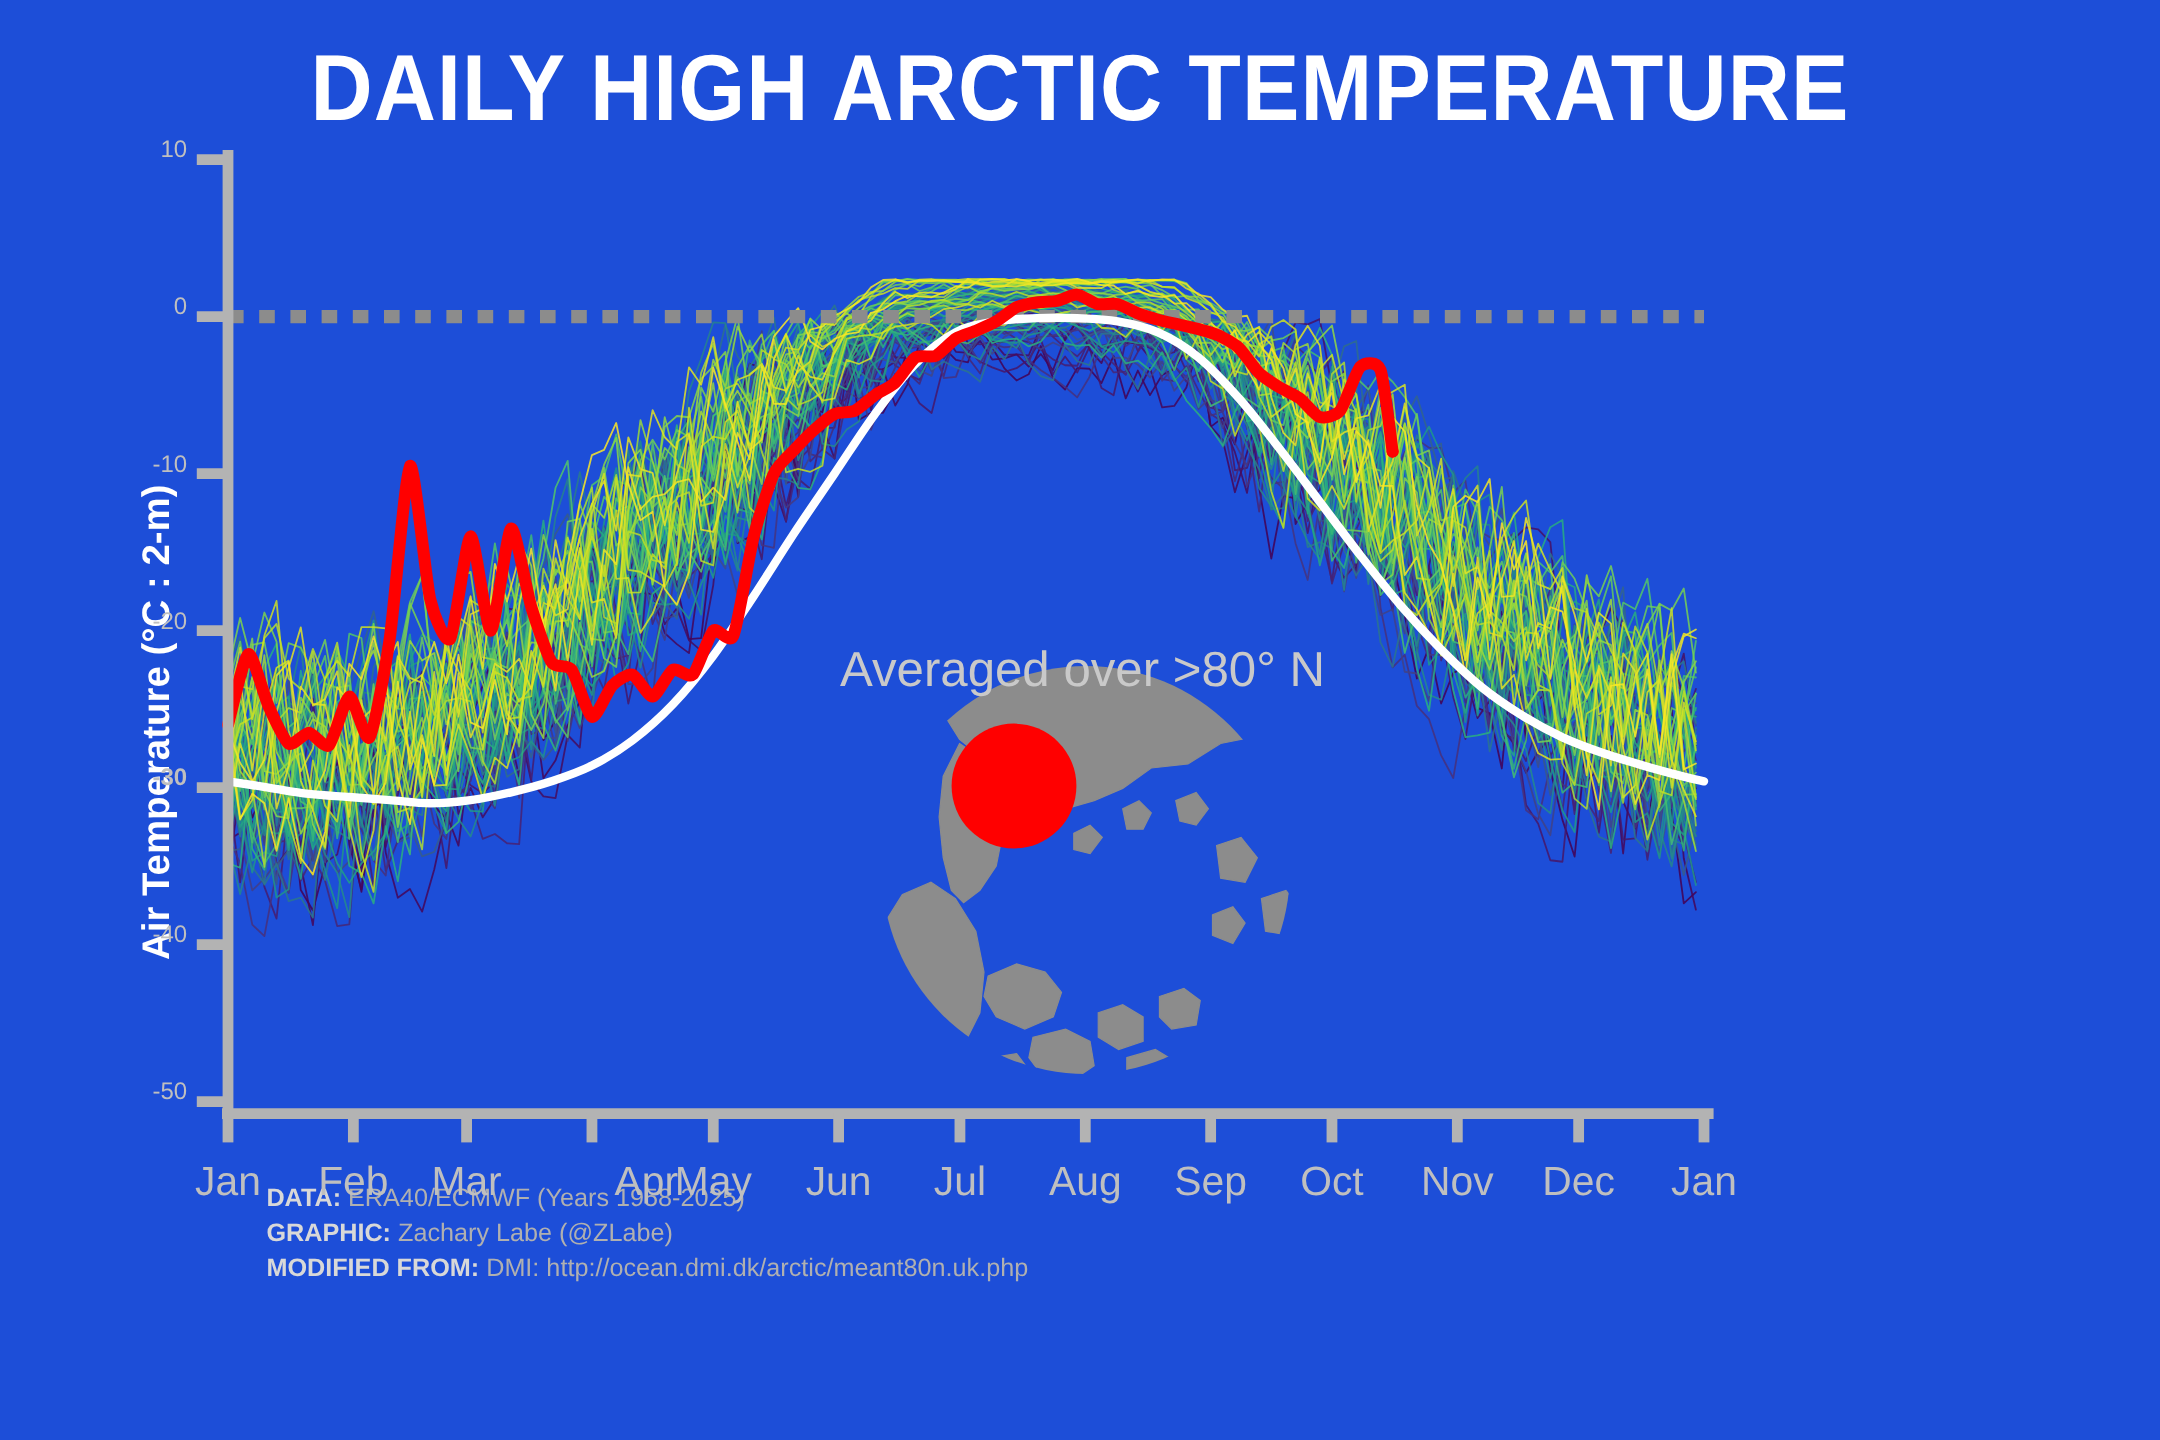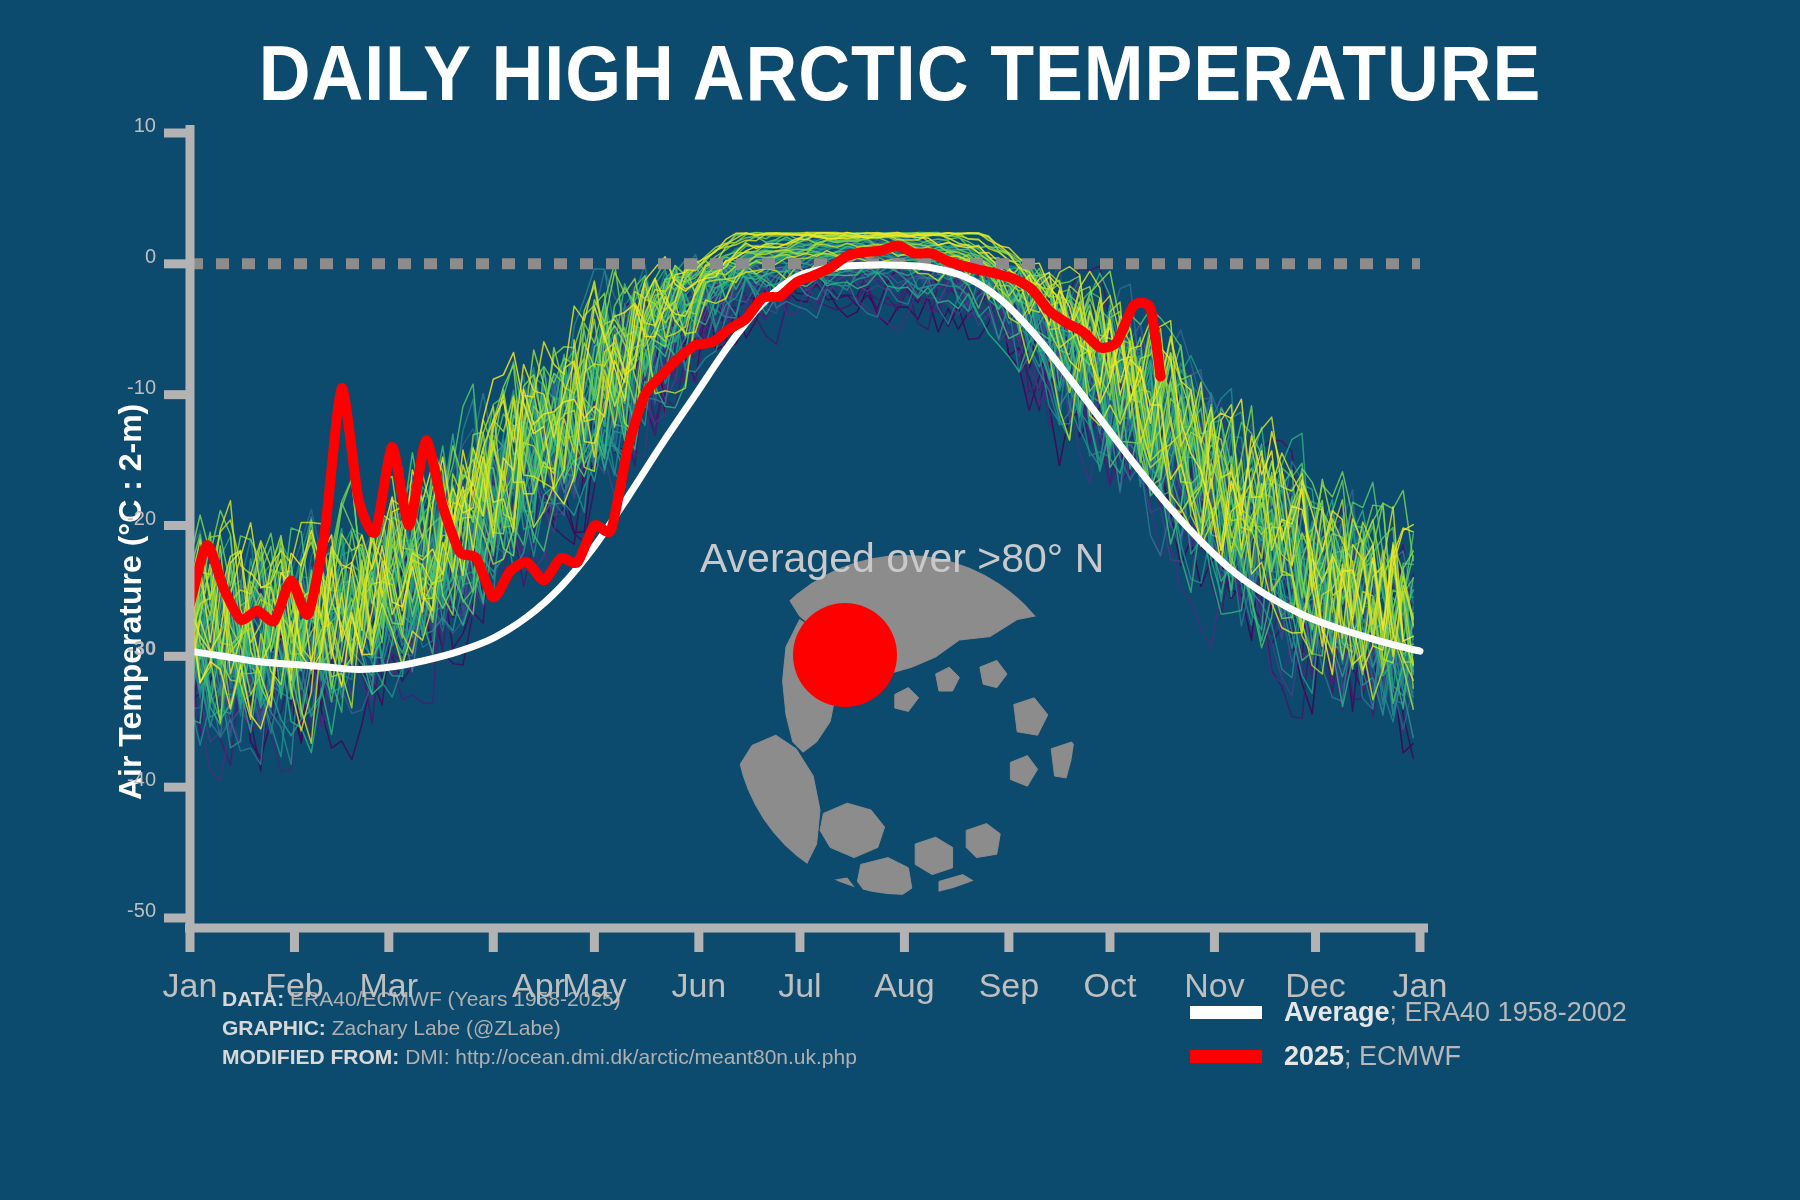--- a/index.html
+++ b/index.html
@@ -1,18 +1,18 @@
 <!DOCTYPE html>
 <html><head>
 <meta charset="utf-8">
 <style>
   html,body{margin:0;padding:0;background:#000;}
   body{width:1800px;height:1200px;overflow:hidden;
        font-family:"Liberation Sans",sans-serif;}
-  #root{position:relative;width:1800px;height:1200px;background:#0c4a6e;}
+  #root{position:relative;width:1800px;height:1200px;background:#1d4ed8;}
 
   #title{
     position:absolute;left:0;top:28px;width:1800px;text-align:center;
     color:#ffffff;font-weight:bold;font-size:78px;letter-spacing:1px;
     transform:scaleX(0.92);transform-origin:center top;
     font-family:"Liberation Sans",sans-serif;white-space:nowrap;
   }
 
   #plotwrap{position:absolute;left:0;top:0;width:1800px;height:1200px;}
   svg.layer{position:absolute;left:0;top:0;width:1800px;height:1200px;overflow:visible;}
@@ -190,30 +190,20 @@
       <span class="k">DATA:</span><span> ERA40/ECMWF (Years 1958-2025)</span>
     </div>
     <div>
       <span class="k">GRAPHIC:</span><span> Zachary Labe (@ZLabe)</span>
     </div>
     <div>
       <span class="k">MODIFIED FROM:</span><span> DMI: http://ocean.dmi.dk/arctic/meant80n.uk.php</span>
     </div>
   </div>
 
-  <div id="legend">
-      <div class="legrow">
-        <div class="legswatch" style="background: rgb(255, 255, 255);"></div>
-        <div class="legtext"><b>Average</b><span>; ERA40 1958-2002</span></div>
-      </div>
-      <div class="legrow">
-        <div class="legswatch" style="background: rgb(255, 0, 0);"></div>
-        <div class="legtext"><b>2025</b><span>; ECMWF</span></div>
-      </div>
-    </div>
 
 <div class="ytick-label" style="left: 36px; top: 114px;">10</div>
     <div class="ytick-label" style="left: 36px; top: 244.833px;">0</div>
     <div class="ytick-label" style="left: 36px; top: 375.667px;">-10</div>
     <div class="ytick-label" style="left: 36px; top: 506.5px;">-20</div>
     <div class="ytick-label" style="left: 36px; top: 637.333px; font-weight: bold;">-30</div>
     <div class="ytick-label" style="left: 36px; top: 768.167px;">-40</div>
     <div class="ytick-label" style="left: 36px; top: 899px;">-50</div>
     <div class="xtick-label" style="left: 110px; top: 966px;">Jan</div>
     <div class="xtick-label" style="left: 214.466px; top: 966px;">Feb</div>

